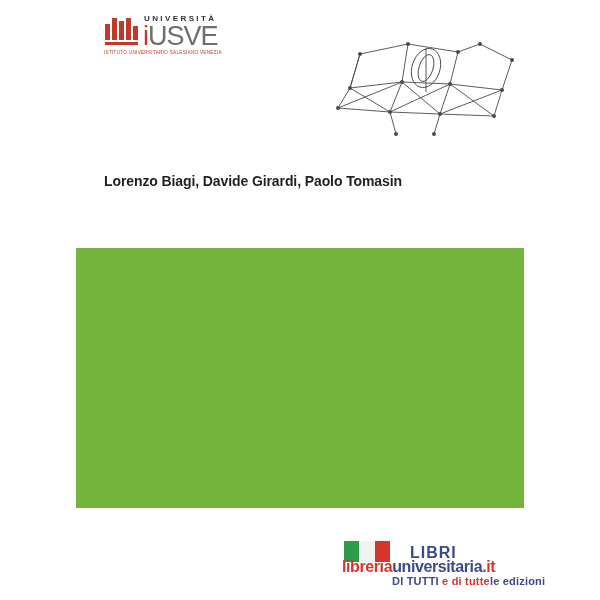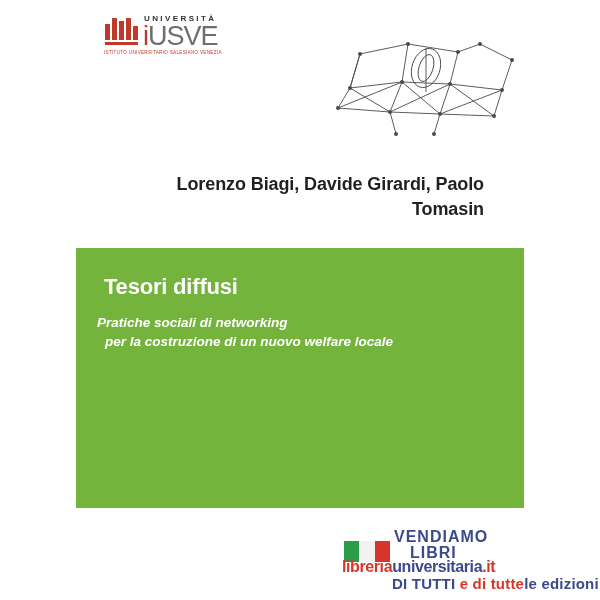--- a/index.html
+++ b/index.html
@@ -96,26 +96,25 @@
     width: 200px;
     height: 95px;
   }
 
   
   .authors {
     position: absolute;
     left: 104px;
     top: 172px;
     width: 380px;
-    font-size: 18px;
+    font-size: 14px;
     font-weight: 700;
     color: #231f20;
     line-height: 1.38;
     letter-spacing: -0.1px;
-    text-align: right;
   }
 
   
   .green-panel {
     position: absolute;
     left: 76px;
     top: 248px;
     width: 448px;
     height: 260px;
     background: #74b43c;
@@ -192,21 +191,21 @@
     font-weight: 700;
     letter-spacing: -0.4px;
     white-space: nowrap;
   }
   .wm-brand .b-red { color: #d7352b; }
   .wm-brand .b-blue { color: #3b4a8c; }
   .wm-tagline {
     position: absolute;
     left: 62px;
     top: 47px;
-    font-size: 15px;
+    font-size: 11px;
     font-weight: 700;
     color: #3b4a8c;
     letter-spacing: 0.2px;
     white-space: nowrap;
   }
   .wm-tagline .t-red { color: #d7352b; }
 </style>
 </head>
 <body>
 
@@ -265,31 +264,25 @@
         <circle cx="164" cy="74" r="2"></circle>
         <circle cx="66" cy="92" r="2"></circle>
         <circle cx="104" cy="92" r="2"></circle>
       </g>
     </svg>
   </div>
 
   <div class="authors">Lorenzo Biagi, Davide Girardi, Paolo Tomasin</div>
 
   <div class="green-panel"></div>
-  <div class="title">Tesori diffusi</div>
-  <div class="subtitle">
-    <span>Pratiche sociali di networking</span>
-    <span class="line2">per la costruzione di un nuovo welfare locale</span>
-  </div>
 
   <div class="watermark">
     <div class="wm-flag">
       <span class="f1"></span>
         <span class="f2"></span>
         <span class="f3"></span>
     </div>
-    <div class="wm-vendiamo">VENDIAMO</div>
     <div class="wm-libri">LIBRI</div>
     <div class="wm-brand"><span class="b-red">libreria</span><span class="b-blue">universitaria</span><span class="b-red">.it</span></div>
     <div class="wm-tagline"><span>DI TUTTI</span><span class="t-red"> e di tutte</span><span>le edizioni</span></div>
   </div>
 
 </div>
 
 </body></html>

